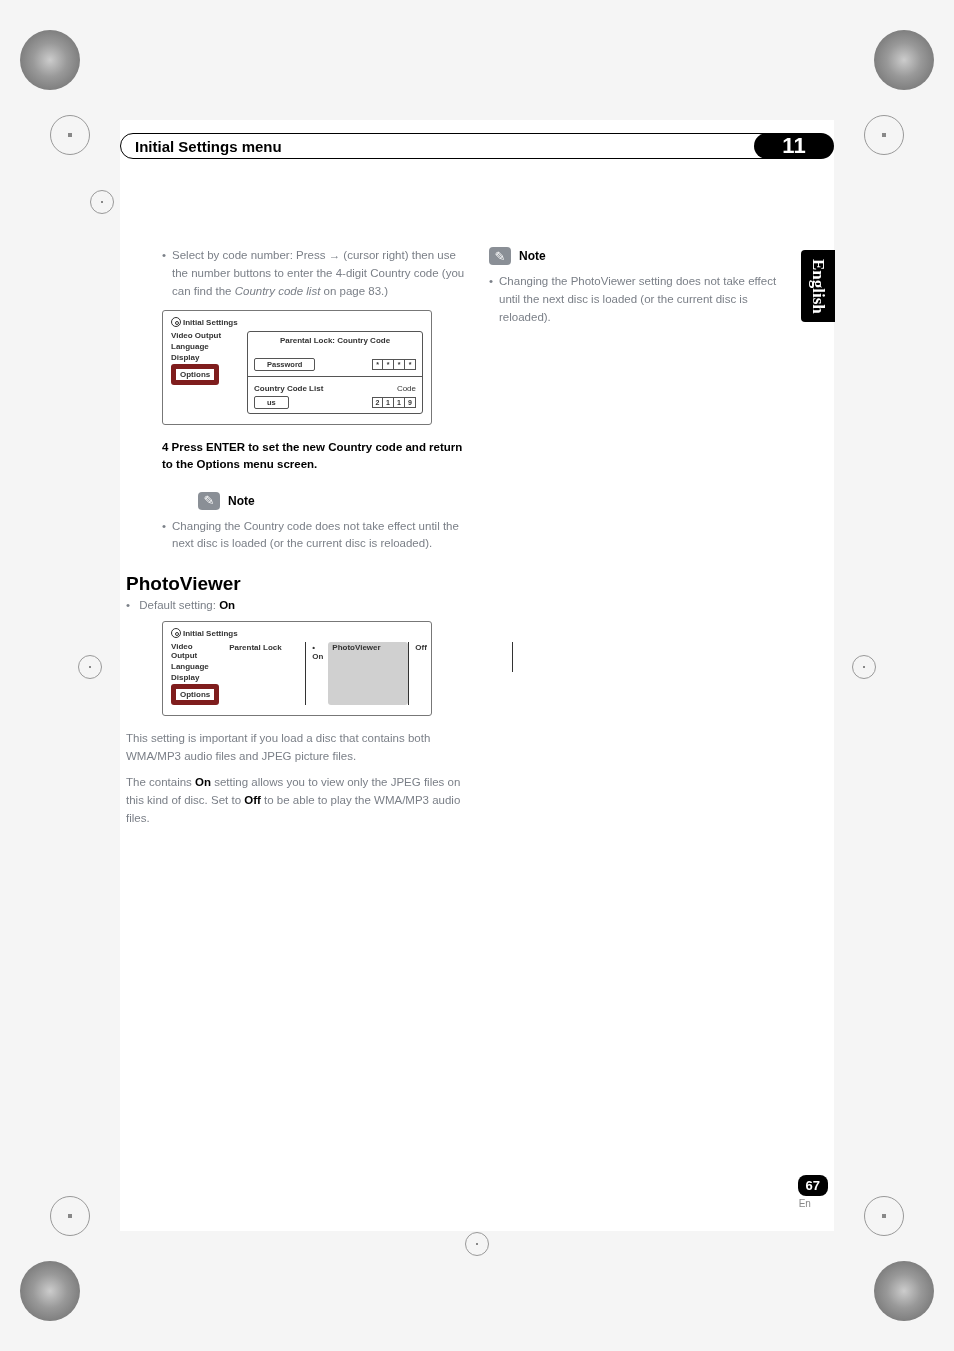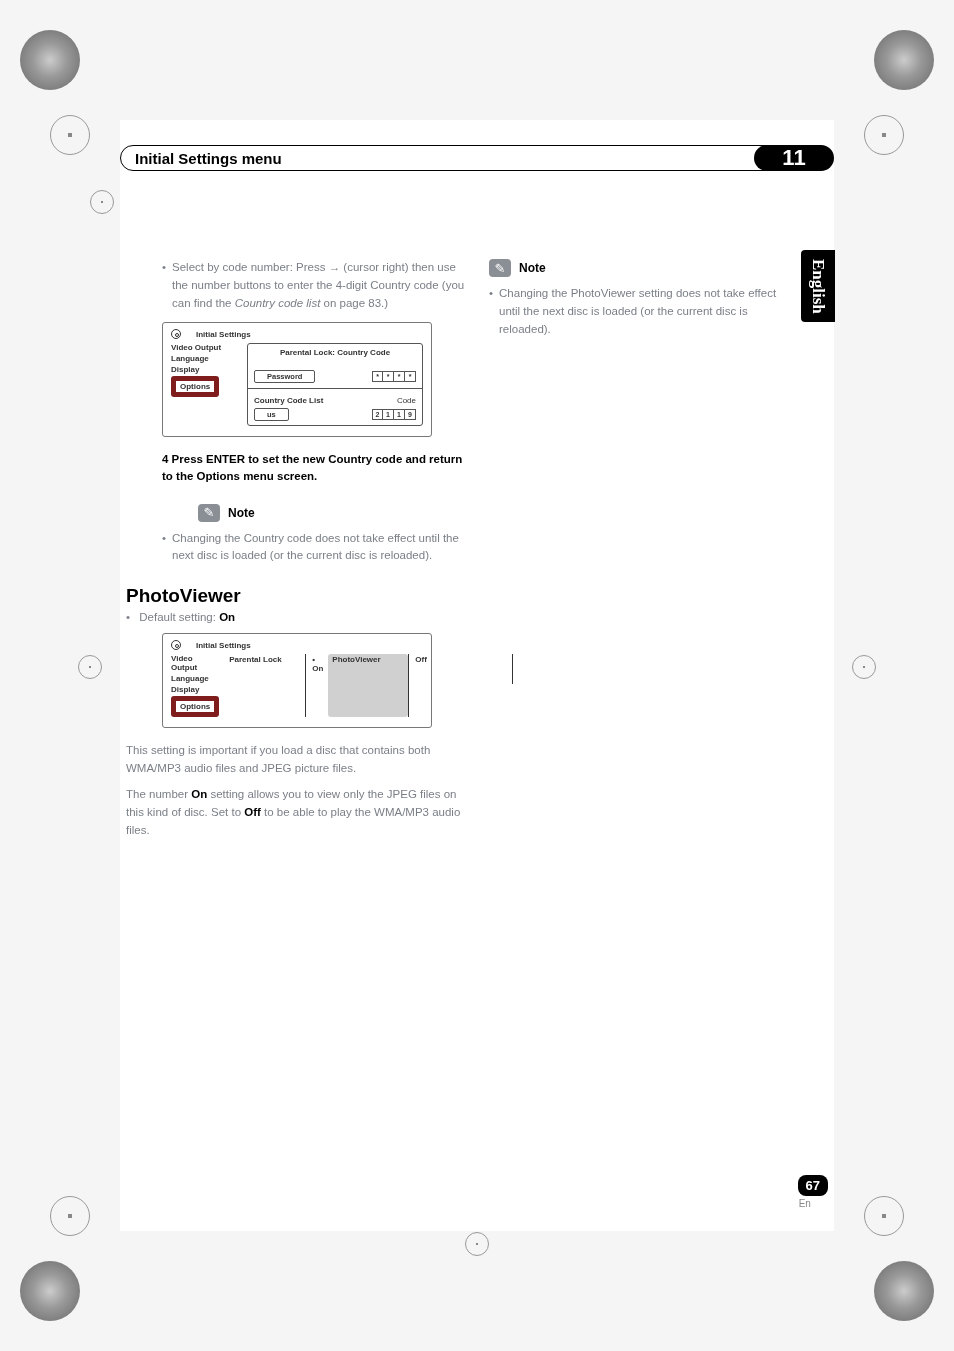--- a/index.html
+++ b/index.html
@@ -47,21 +47,21 @@
       background: radial-gradient(circle at center, #ccc 0%, #999 40%, #666 100%);
       border-radius: 50%;
     }
     .cg-tl { left: 20px; top: 30px; }
     .cg-tr { right: 20px; top: 30px; }
     .cg-bl { left: 20px; bottom: 30px; }
     .cg-br { right: 20px; bottom: 30px; }
 
     .section-header {
       position: relative;
-      margin-top: 25px;
+      margin-top: 13px;
       display: flex;
       align-items: center;
       height: 26px;
     }
     .section-title-bar {
       flex: 1;
       border: 1.5px solid #000;
       border-radius: 13px;
       height: 26px;
       display: flex;
@@ -135,21 +135,21 @@
       border-radius: 3px;
       padding: 6px 8px 10px 8px;
       margin-top: 10px;
       font-size: 8px;
       color: #333;
       width: 270px;
     }
     .sb-header {
       display: flex;
       align-items: center;
-      gap: 15px;
+      gap: 2px;
       font-weight: bold;
       margin-bottom: 4px;
     }
     .disc-icon {
       width: 10px;
       height: 10px;
       border: 1px solid #333;
       border-radius: 50%;
       display: inline-block;
       position: relative;
@@ -468,21 +468,21 @@
               <span class="sb-opt-val">Off</span>
             </div>
             <div style="height:30px;border-left:1.5px solid #333;margin-left:80px;"></div>
           </div>
         </div>
       </div>
 
       <div class="body-text" style="margin-top:14px;margin-left:-36px;">This setting is important if you load a disc that contains both WMA/MP3 audio files and JPEG picture files.</div>
 
       <div class="body-text" style="margin-top:8px;margin-left:-36px;">
-        <span>The number </span><b style="color:#000;">On</b><span> setting allows you to view only the JPEG files on this kind of disc. Set to </span><b style="color:#000;">Off</b><span> to be able to play the WMA/MP3 audio files.</span>
+        <span>The contains </span><b style="color:#000;">On</b><span> setting allows you to view only the JPEG files on this kind of disc. Set to </span><b style="color:#000;">Off</b><span> to be able to play the WMA/MP3 audio files.</span>
       </div>
 
     </div>
 
     <div class="col right-col" style="padding-right:36px;">
       <div class="note-row">
         <span class="note-icon">✎</span>
         <span class="note-label">Note</span>
       </div>
       <div class="body-text bullet-row">

